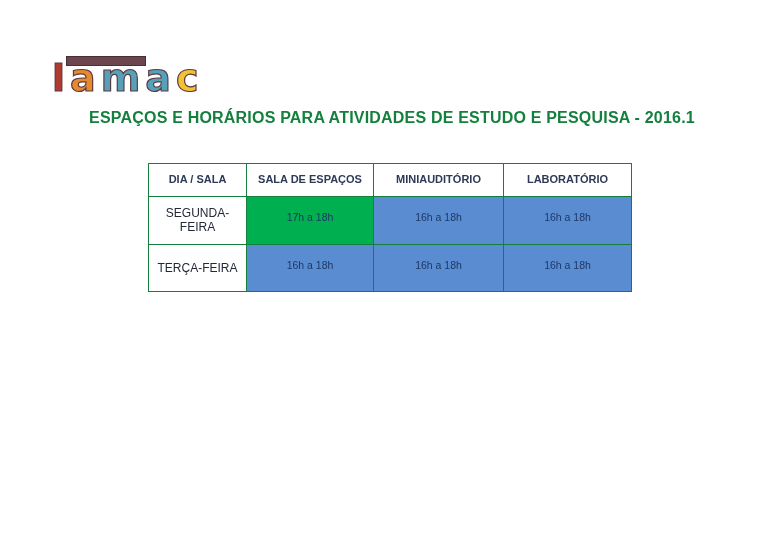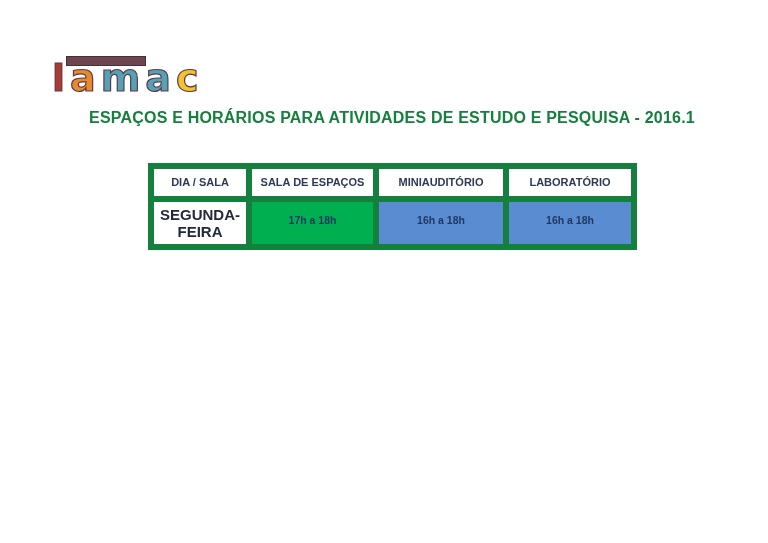--- a/index.html
+++ b/index.html
@@ -58,41 +58,41 @@
   table.schedule {
     position: absolute;
     left: 140px;
     top: 155px;
     width: 483px;
     border-collapse: collapse;
     table-layout: fixed;
   }
   table.schedule th,
   table.schedule td {
-    border: 6px solid #15803d;
+    border: 1px solid #15803d;
     text-align: center;
     vertical-align: middle;
     background: #ffffff;
   }
   table.schedule th {
     height: 33px;
     font-size: 11px;
     font-weight: bold;
     color: #2e3a55;
     padding-bottom: 6px;
   }
   table.schedule td { height: 47.5px; }
   table.schedule td.day {
-    font-size: 15px;
-    font-weight: bold;
+    font-size: 12px;
+    font-weight: normal;
     color: #24293a;
   }
   table.schedule td.slot {
     font-size: 10.5px;
-    font-weight: 700;
+    font-weight: 400;
     color: #1f3864;
     padding-bottom: 10px;
   }
 </style>
 </head>
 <body>
 
 <div class="page">
 
   <div class="logo">
@@ -117,16 +117,22 @@
           <th>LABORATÓRIO</th>
         </tr>
     </thead>
     <tbody>
         <tr>
           <td class="day">SEGUNDA-FEIRA</td>
           <td class="slot" style="background: rgb(0, 176, 80);">17h a 18h</td>
           <td class="slot" style="background: rgb(90, 140, 210);">16h a 18h</td>
           <td class="slot" style="background: rgb(90, 140, 210);">16h a 18h</td>
         </tr>
+        <tr>
+          <td class="day">TERÇA-FEIRA</td>
+          <td class="slot" style="background: rgb(90, 140, 210);">16h a 18h</td>
+          <td class="slot" style="background: rgb(90, 140, 210);">16h a 18h</td>
+          <td class="slot" style="background: rgb(90, 140, 210);">16h a 18h</td>
+        </tr>
       </tbody>
   </table>
 
 </div>
 
 </body></html>

